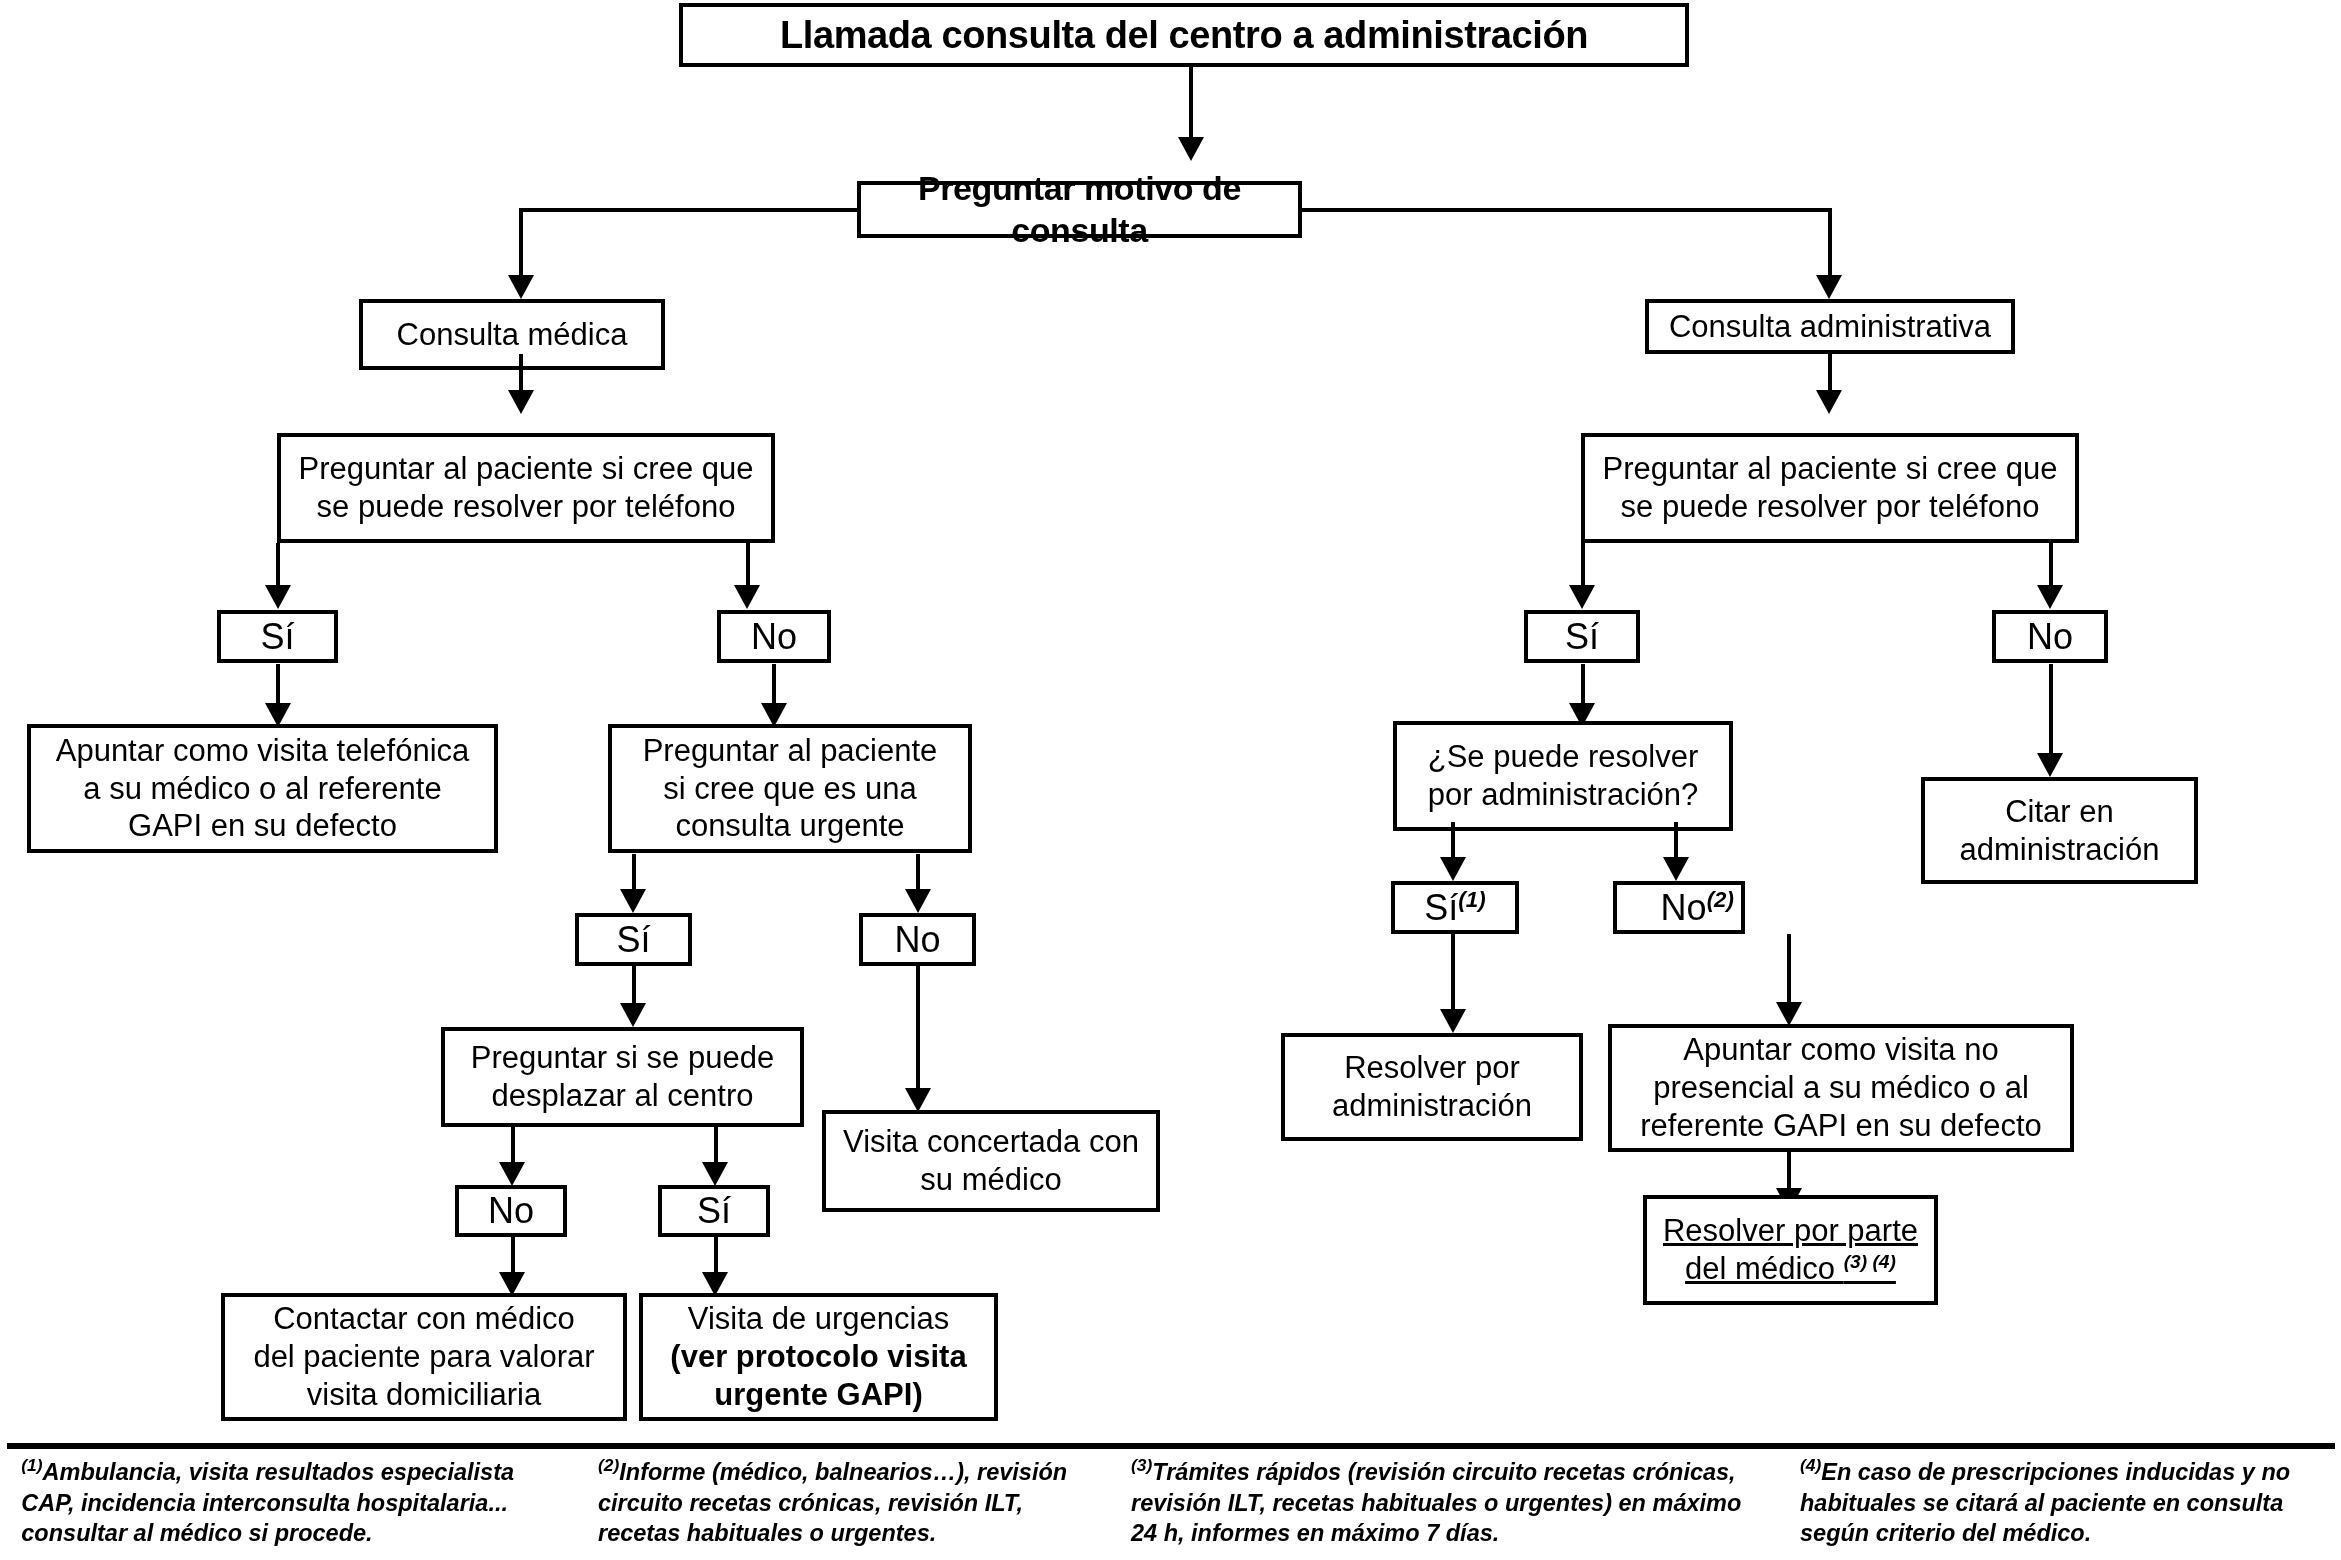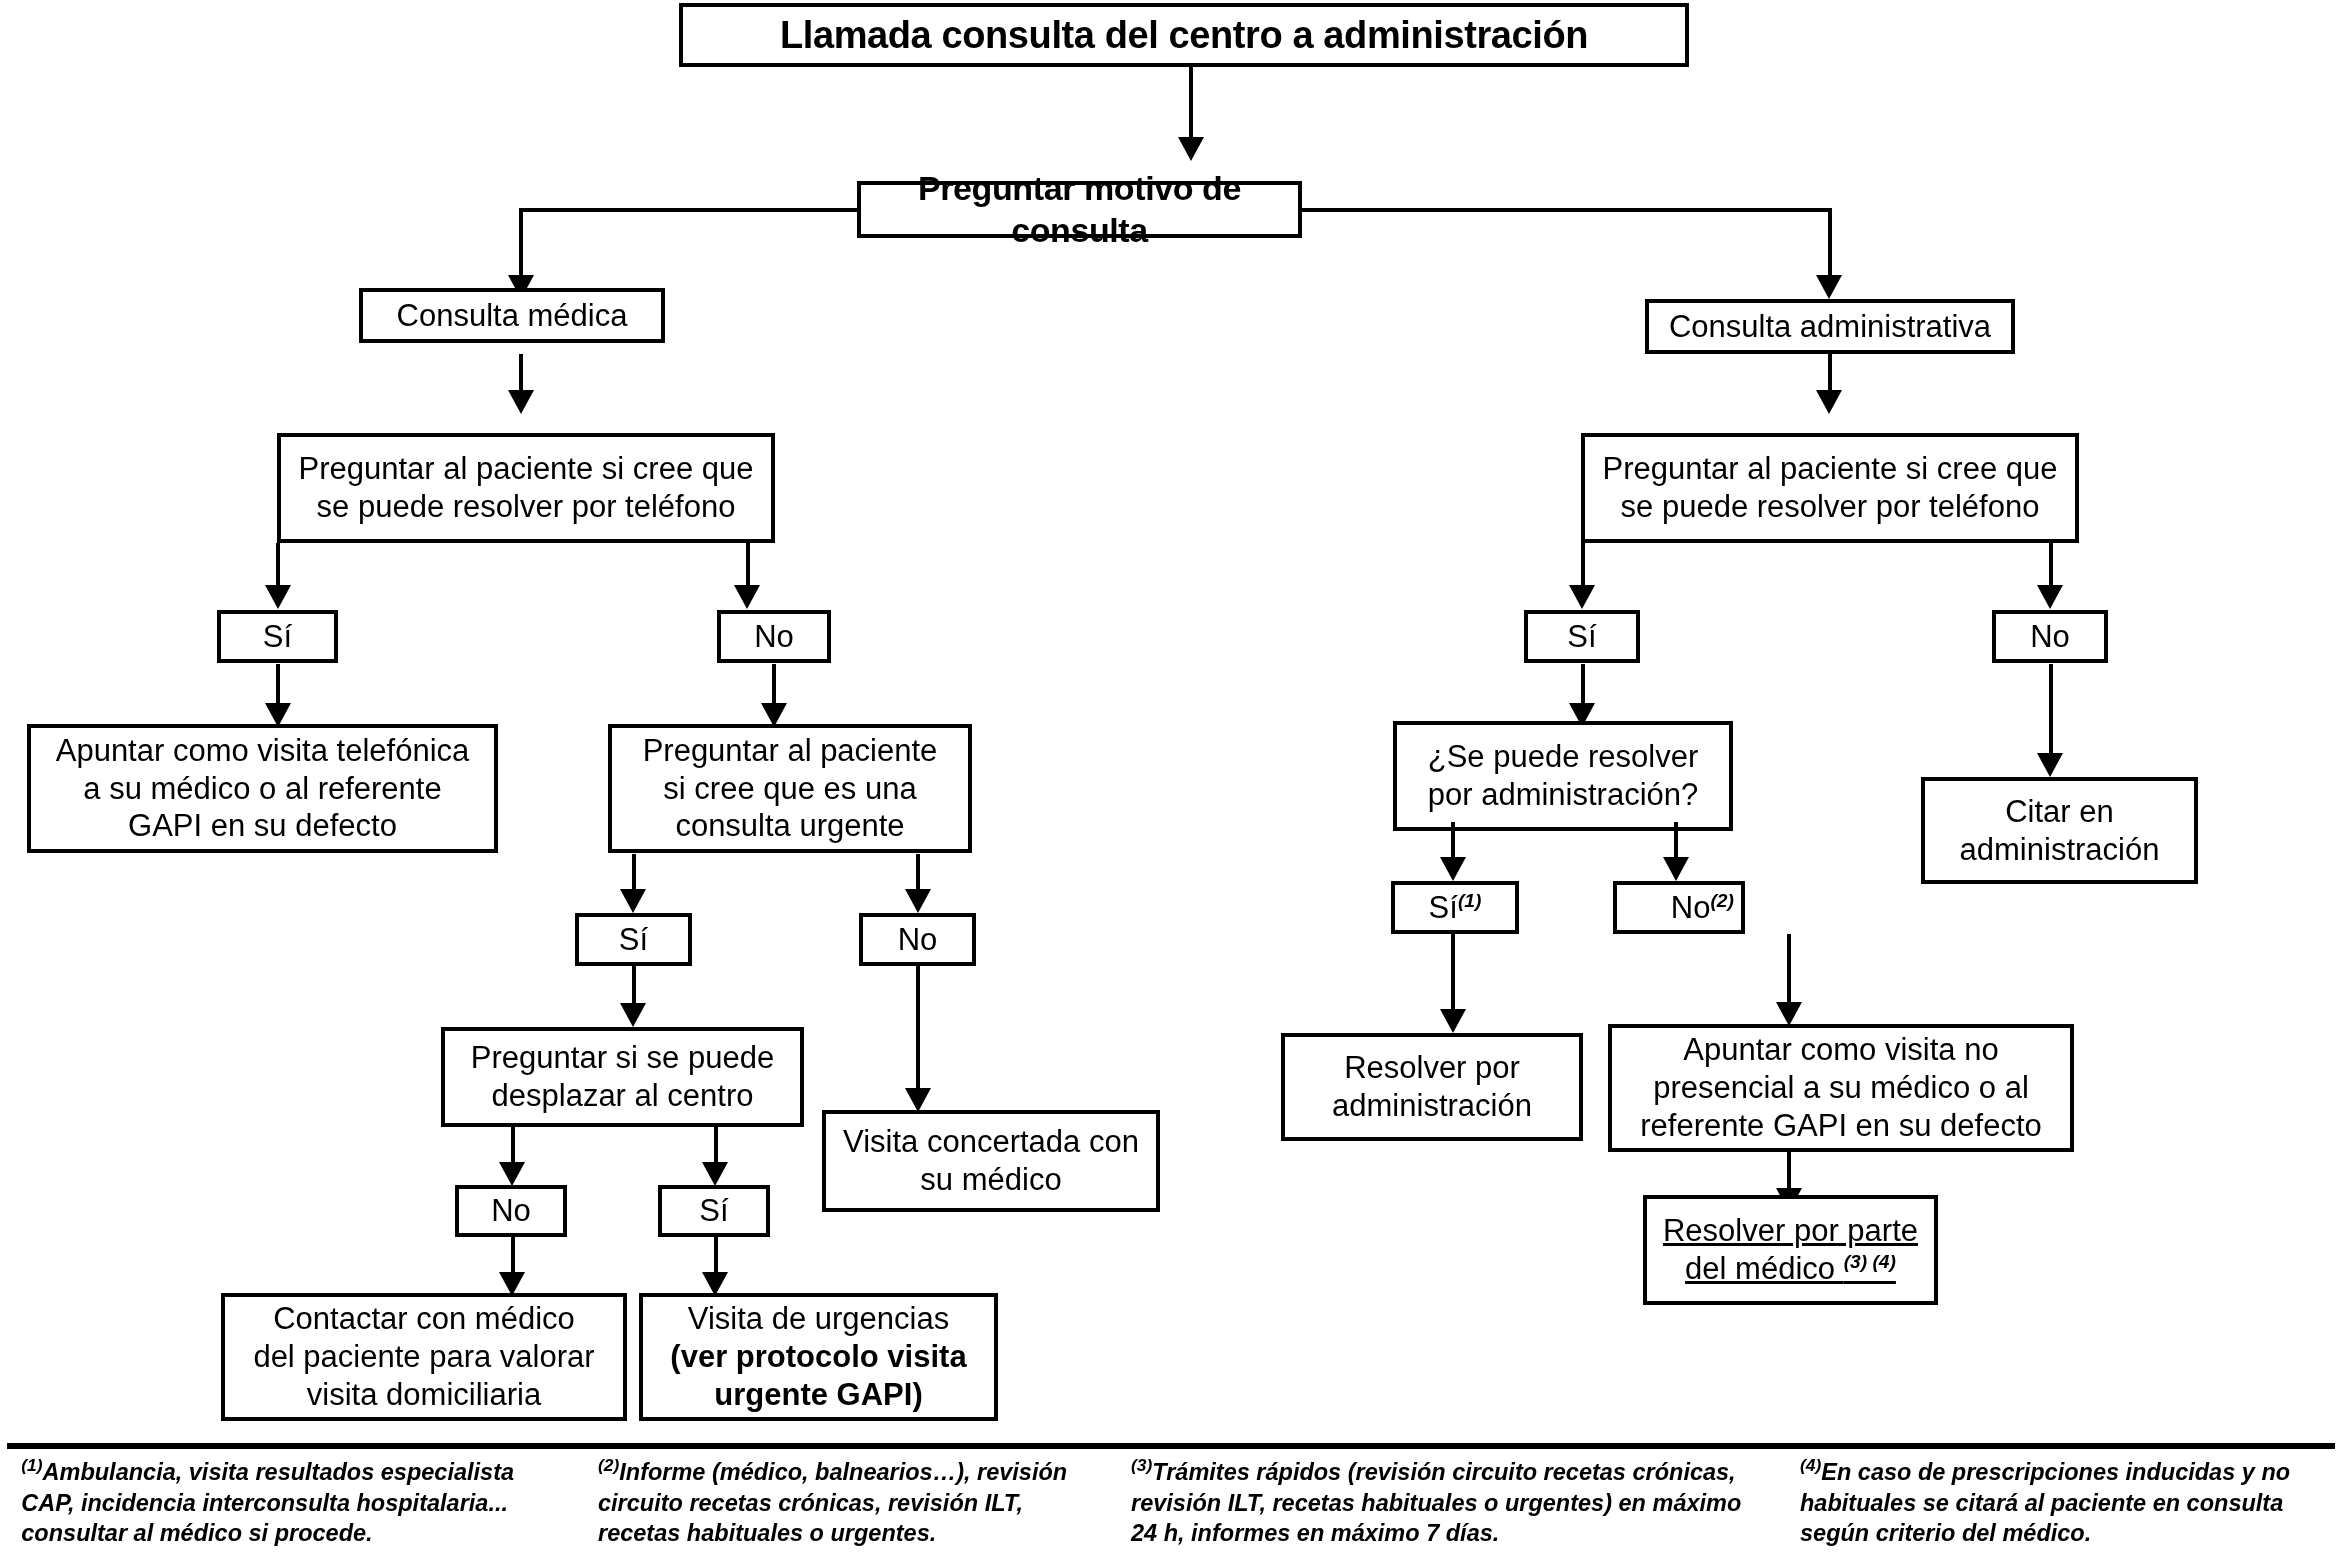--- a/index.html
+++ b/index.html
@@ -36,21 +36,21 @@
     font-size: 38px;
     letter-spacing: -0.4px;
   }
   .node.header {
     font-weight: bold;
     font-size: 34px;
     letter-spacing: -0.4px;
   }
   .node.plain  { font-size: 31px; font-weight: normal; }
   .node.small  { font-size: 31px; font-weight: normal; }
-  .node.decision { font-size: 31px; font-weight: normal; }
+  .node.decision { font-size: 36px; font-weight: normal; }
 
   .node b { font-weight: bold; }
   .sup {
     font-size: 0.62em;
     font-style: italic;
     font-weight: bold;
     vertical-align: super;
     line-height: 0;
   }
 
@@ -113,21 +113,21 @@
   </div>
 
   <div class="hline" style="left:519px; top:208px; width:341px;"></div>
   <div class="vline" style="left:519px; top:208px; height:75px;"></div>
   <div class="arrow" style="left:508px; top:275px;"></div>
 
   <div class="hline" style="left:1298px; top:208px; width:534px;"></div>
   <div class="vline" style="left:1828px; top:208px; height:75px;"></div>
   <div class="arrow" style="left:1816px; top:275px;"></div>
 
-  <div class="node plain" style="left:359px; top:288px; width:306px; height:55px;justify-content:flex-end;">
+  <div class="node plain" style="left:359px; top:299px; width:306px; height:71px;justify-content:flex-end;">
     <span class="txt">Consulta  médica</span>
   </div>
 
   <div class="vline" style="left:519px; top:354px; height:43px;"></div>
   <div class="arrow" style="left:508px; top:390px;"></div>
 
   <div class="node plain" style="left:277px; top:433px; width:498px; height:110px;">
     <span class="txt">
       <span>Preguntar al paciente si cree que</span><br>
       <span>se puede resolver por teléfono</span>

